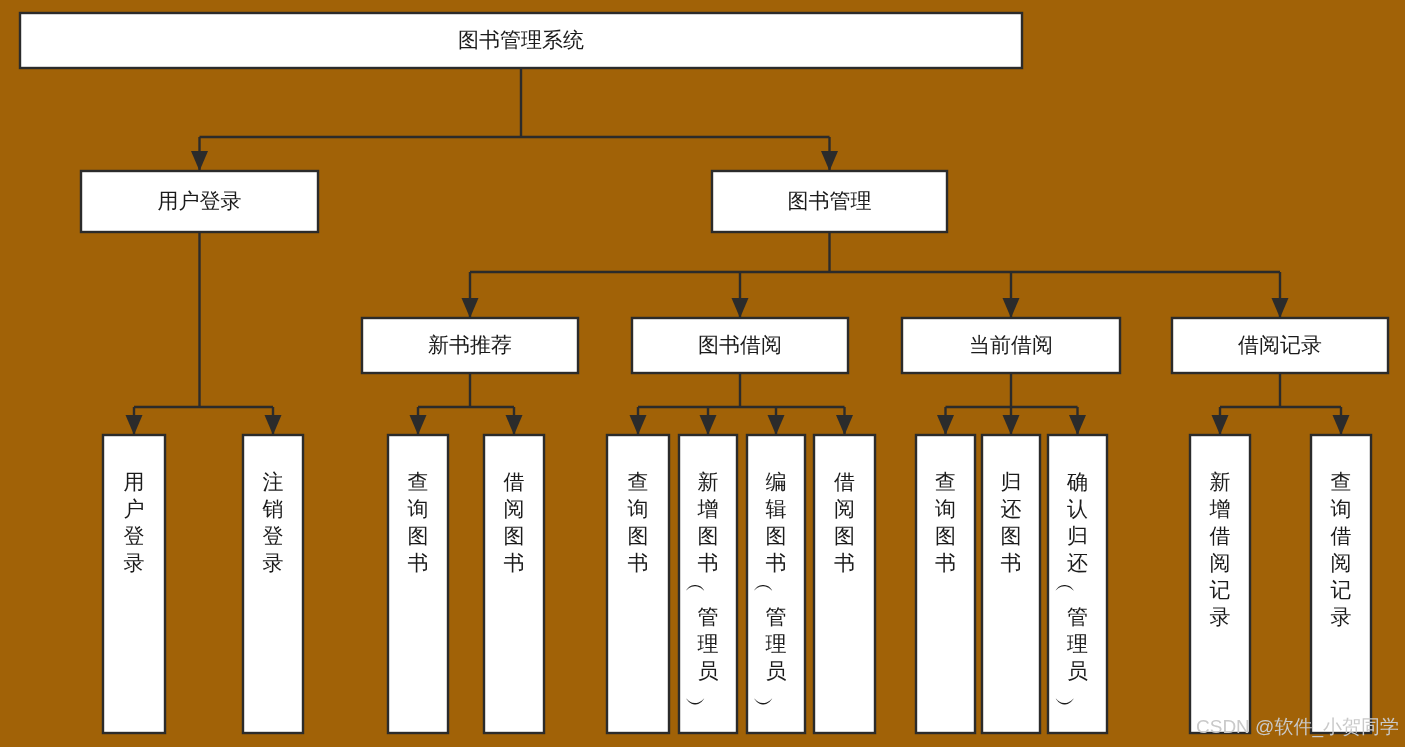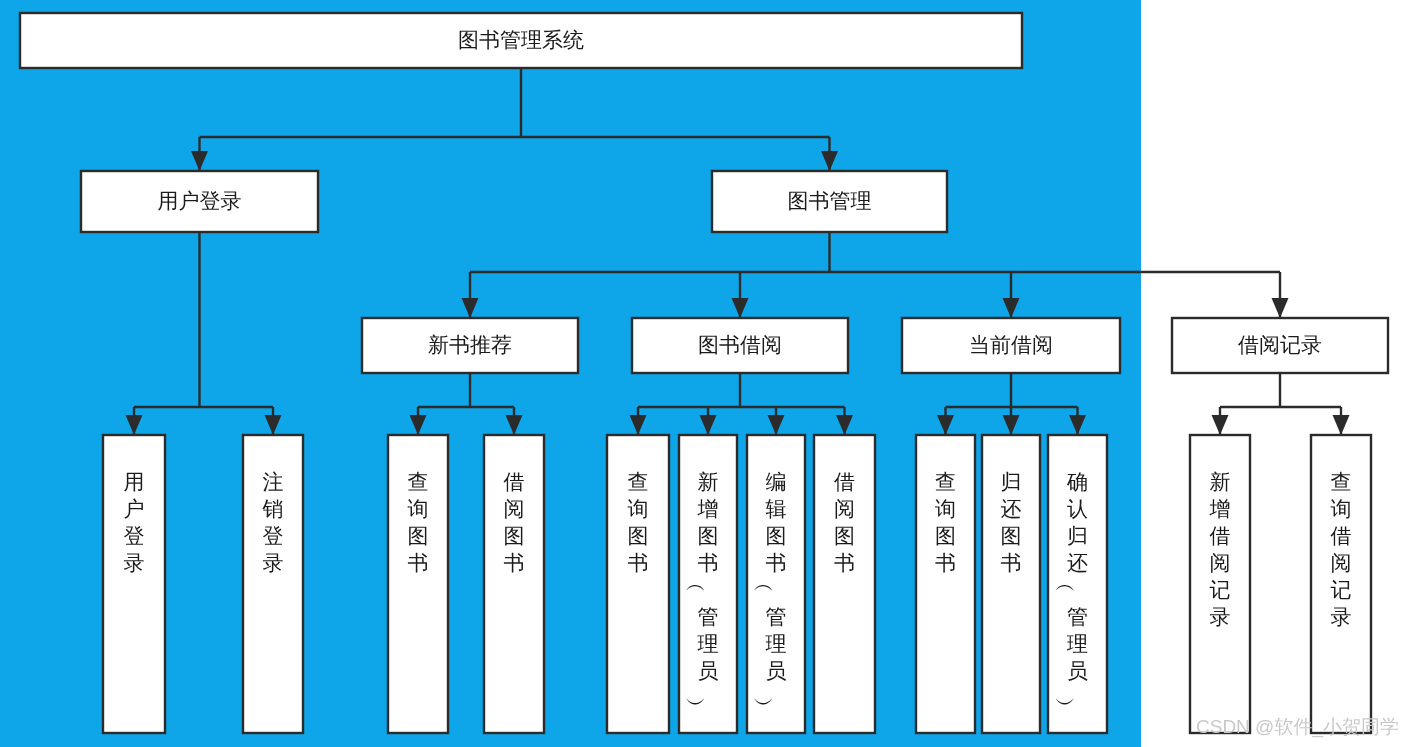--- a/index.html
+++ b/index.html
@@ -9,23 +9,23 @@
     background: #ffffff;
   }
   body {
     font-family: "Liberation Sans", "DejaVu Sans", sans-serif;
     width: 1405px;
     height: 747px;
     overflow: hidden;
   }
   #diagram-root {
     position: relative;
-    width: 1141px;
+    width: 1405px;
     height: 747px;
-    background: #0ea5e9;
+    background: #a16207;
   }
   svg.diagram-canvas {
     position: absolute;
     left: 0;
     top: 0;
     width: 1405px;
     height: 747px;
     display: block;
   }
   .node-box {

